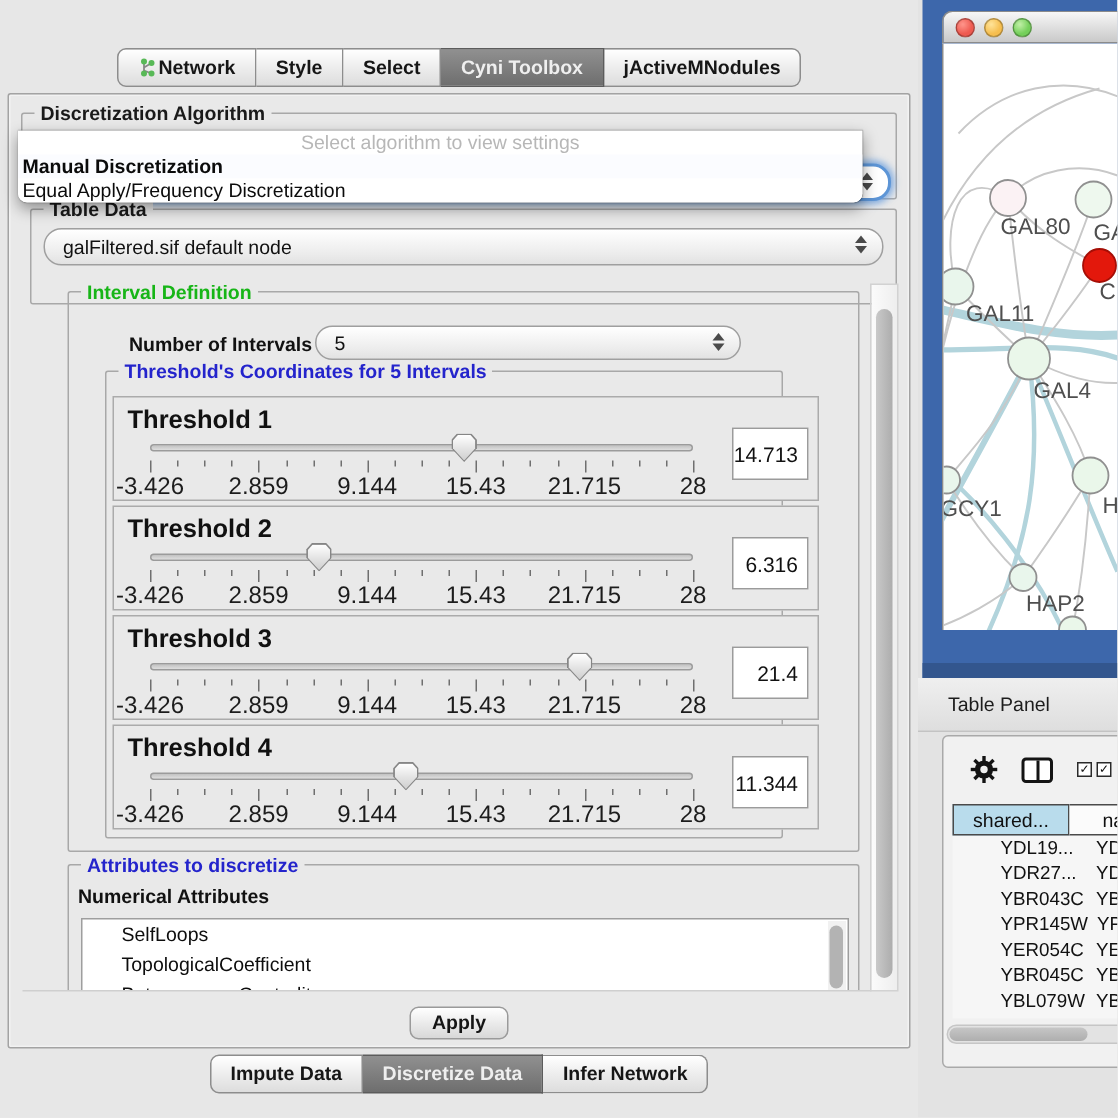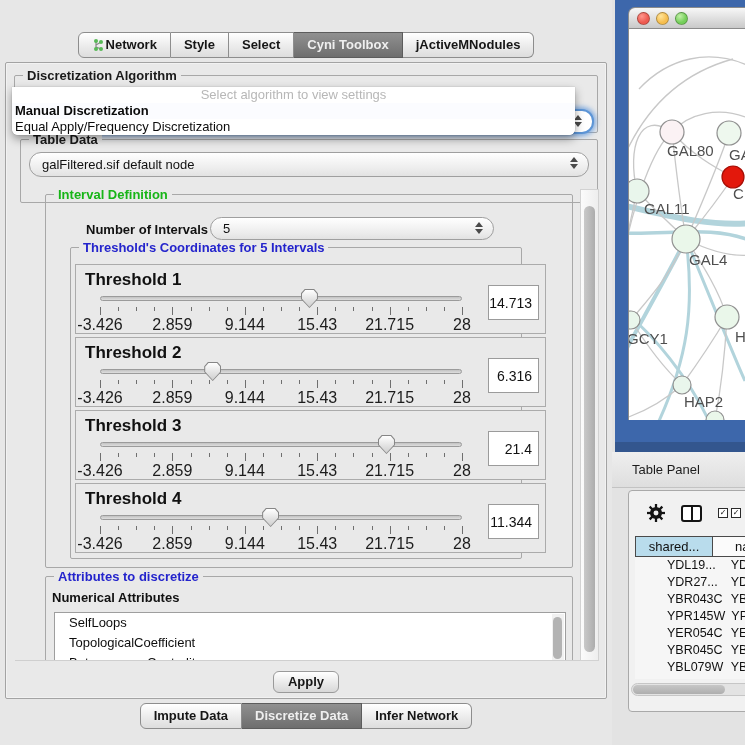--- a/index.html
+++ b/index.html
@@ -78,21 +78,21 @@
   .ticks { position:absolute; left:0; right:0; top:18px; height:8px; }
   .ticks span { position:absolute; width:1px; background:#6f6f6f; top:0; }
   .ticklabels { position:absolute; left:0; right:0; top:27px; height:12px; }
   .ticklabels span { position:absolute; transform:translateX(-50%); font-size:16px; font-weight:normal; color:#1c1c1c; white-space:nowrap; }
   .thr-value { position:absolute; left:412px; top:20px; width:51px; height:35px; border:1px solid #9b9b9b;
     background:#fff; font-family:"Liberation Sans",sans-serif; font-size:14px; text-align:right; padding-right:6px; color:#111; }
 
   .attr-group { left:30px; top:387px; width:528px; height:120px; }
   .num-label { position:absolute; left:6px; top:13px; font-size:13px; font-weight:bold; }
   .listbox { position:absolute; left:8px; top:35px; width:512px; height:80px; background:#fff; border:1px solid #9e9e9e; overflow:hidden; }
-  .listbox .item { height:20px; line-height:20px; padding-left:14px; font-size:13px; color:#0d0d0d; }
+  .listbox .item { height:20px; line-height:20px; padding-left:26px; font-size:13px; color:#0d0d0d; }
   .listbox .lscroll { position:absolute; right:1px; top:1px; width:12px; height:78px; background:#f1f1f1; }
   .listbox .lscroll .thumb { position:absolute; left:1px; top:3px; width:9px; height:42px; border-radius:5px; background:#b3b3b3; }
 
   .apply-row { position:absolute; left:0; top:600px; width:600px; height:36px; text-align:center; }
   .btn { display:inline-block; margin-top:8px; min-width:64px; height:22px; line-height:20px; padding:0 14px;
     font-family:"Liberation Sans",sans-serif; font-size:13px; font-weight:600; color:#151515;
     background:linear-gradient(#ffffff,#e9e9e9 55%,#d8d8d8); border:1px solid #9a9a9a; border-radius:6px; cursor:pointer; }
 
   .tabrow.bottom { top:703px; }
 

